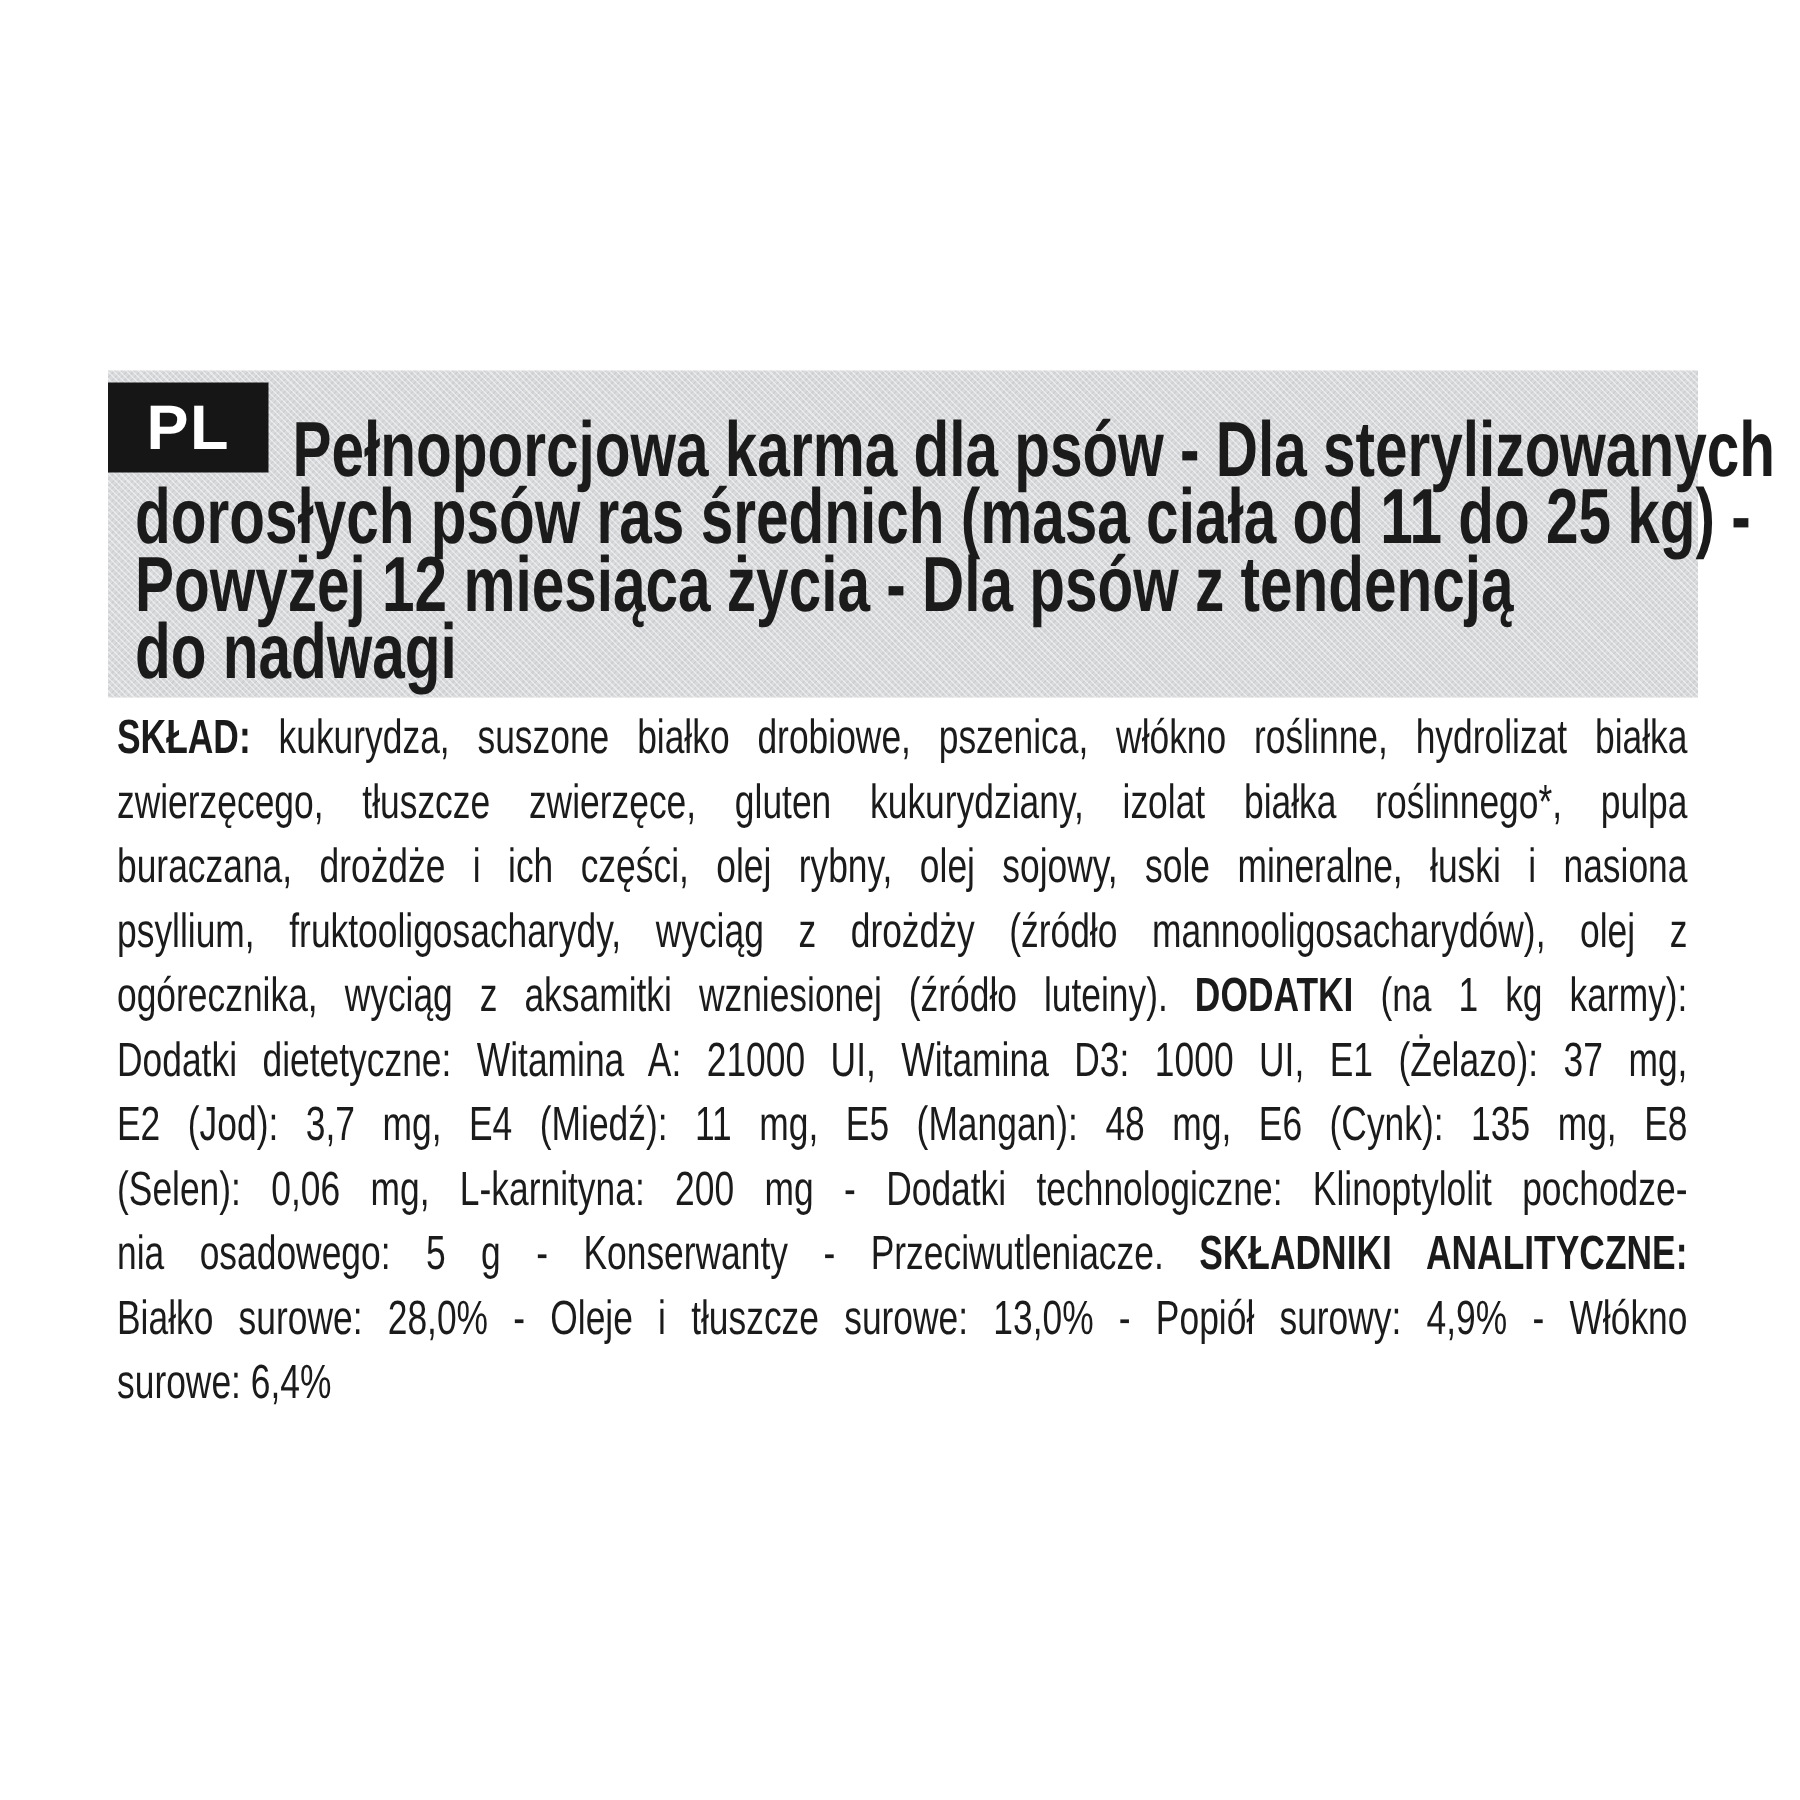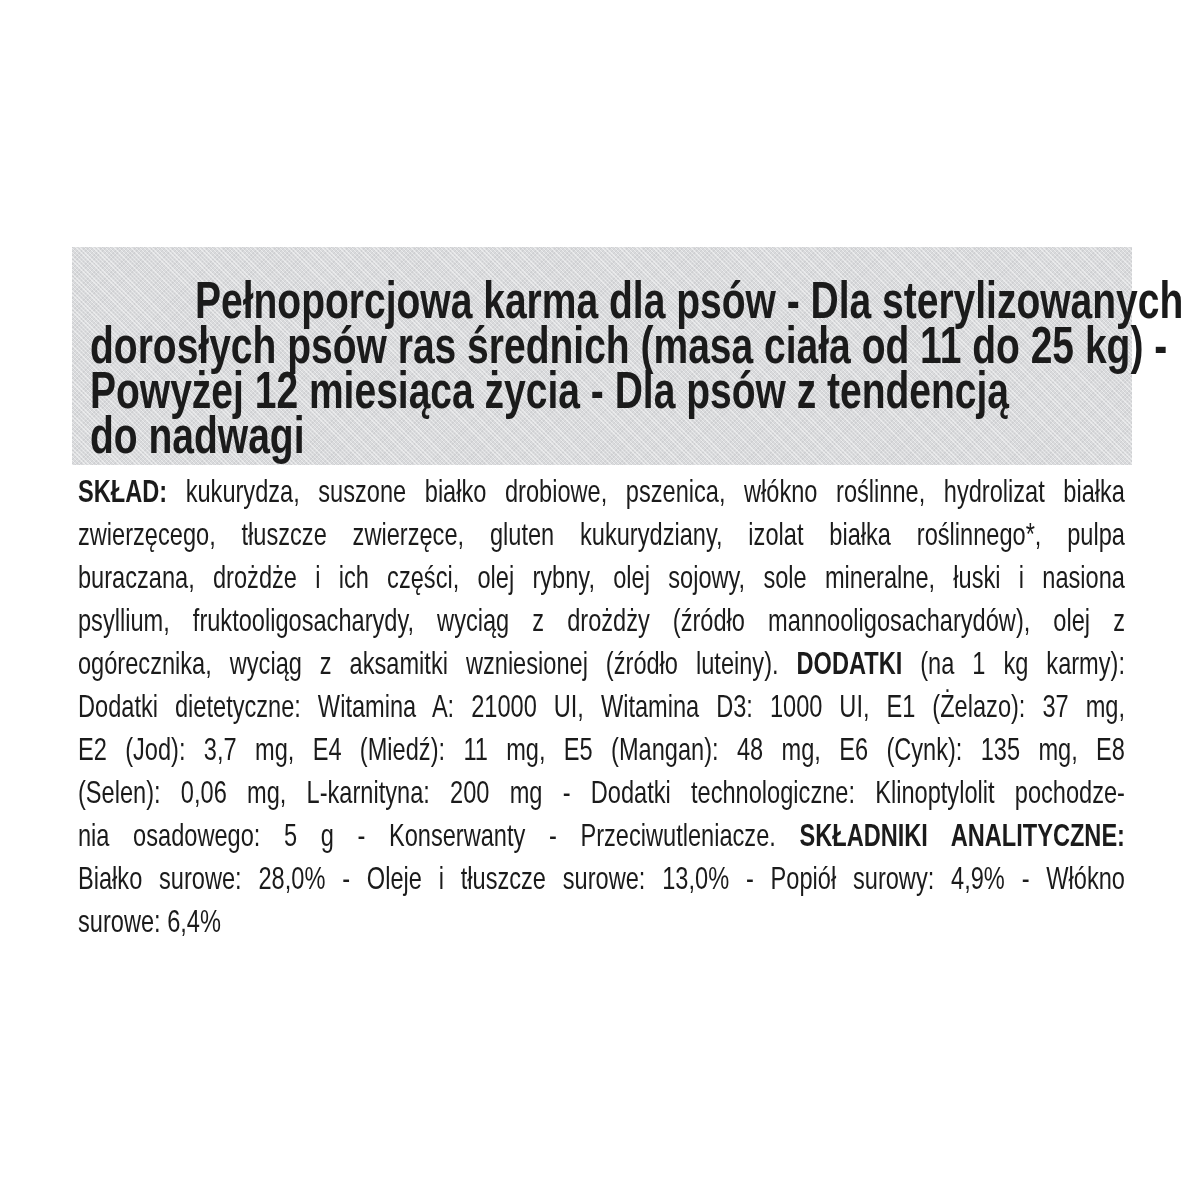--- a/index.html
+++ b/index.html
@@ -79,20 +79,23 @@
     text-align-last:left;
   }
   .bline b{font-weight:bold;}
 </style>
 </head>
 <body>
 
 <div class="page">
 
   <section class="band">
+    <div class="badge">
+      <span>PL</span>
+    </div>
     <div class="header-lines">
         <div class="hline hline1">Pełnoporcjowa karma dla psów - Dla sterylizowanych</div>
         <div class="hline">dorosłych psów ras średnich (masa ciała od 11 do 25 kg) -</div>
         <div class="hline">Powyżej 12 miesiąca życia - Dla psów z tendencją</div>
         <div class="hline">do nadwagi</div>
       </div>
   </section>
 
   <section class="bodytext">
       <div class="bline"><b>SKŁAD:</b><span> kukurydza, suszone białko drobiowe, pszenica, włókno roślinne, hydrolizat białka</span></div>

